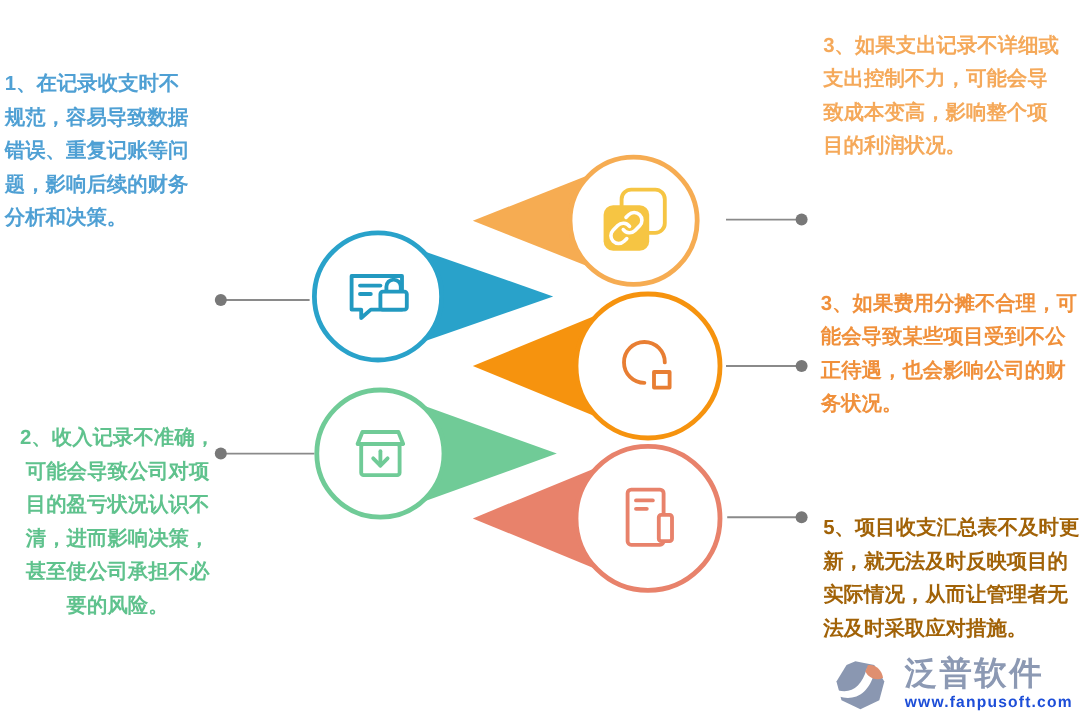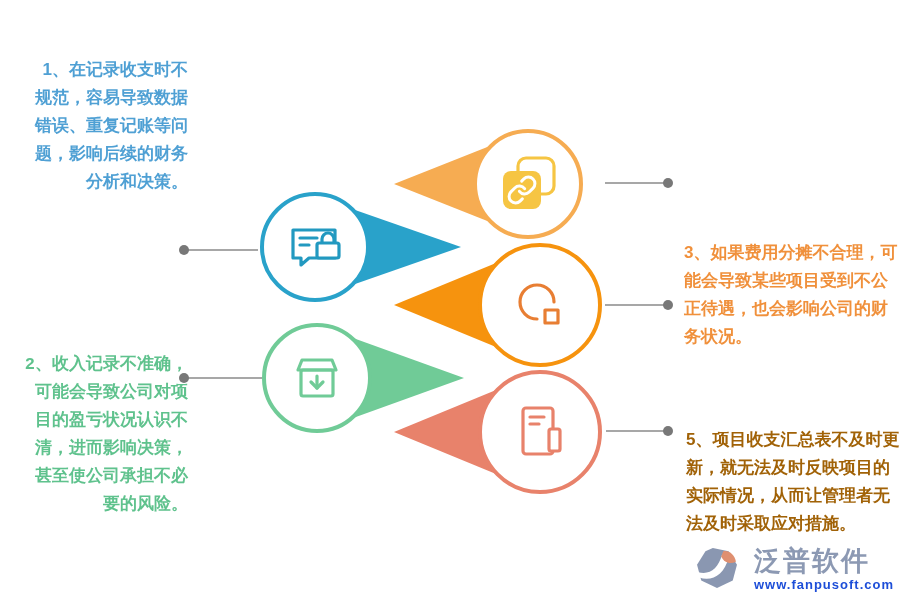--- a/index.html
+++ b/index.html
@@ -7,29 +7,29 @@
     width:900px;height:600px;position:relative;overflow:hidden;
     background:#ffffff;
     font-family:"Liberation Sans","DejaVu Sans",sans-serif;
   }
   .stage{position:absolute;inset:0;width:900px;height:600px;}
   .note{
     position:absolute;
     font-size:17px;font-weight:bold;line-height:28px;
     white-space:pre;letter-spacing:0px;
   }
-  .note-1{left:4px;top:56px;width:184px;text-align:right;}
-  .note-2{left:8px;top:351px;width:180px;text-align:right;font-family:Liberation Mono, monospace;}
+  .note-1{left:4px;top:56px;width:184px;text-align:left;}
+  .note-2{left:8px;top:351px;width:180px;text-align:center;}
   .note-3{left:686px;top:24px;width:212px;text-align:left;}
   .note-4{left:684px;top:239px;width:215px;text-align:left;}
   .note-5{left:686px;top:426px;width:213px;text-align:left;}
   svg.overlay{position:absolute;left:0;top:0;}
   .logo{
     position:absolute;right:6px;bottom:8px;
-    display:flex;align-items:flex-start;gap:16px;
+    display:flex;align-items:flex-end;gap:16px;
   }
   .logo-texts{display:flex;flex-direction:column;line-height:1.1;}
   .logo-name{font-size:27px;font-weight:bold;letter-spacing:2px;}
   .logo-url{font-size:13px;font-weight:bold;letter-spacing:1px;margin-top:1px;}
 </style>
 </head>
 <body>
 
 <div class="stage">
 
@@ -37,20 +37,24 @@
 规范，容易导致数据
 错误、重复记账等问
 题，影响后续的财务
 分析和决策。</div>
   <div class="note note-2" style="color: rgb(95, 194, 141);">2、收入记录不准确，
 可能会导致公司对项
 目的盈亏状况认识不
 清，进而影响决策，
 甚至使公司承担不必
 要的风险。</div>
+  <div class="note note-3" style="color: rgb(245, 169, 90);">3、如果支出记录不详细或
+支出控制不力，可能会导
+致成本变高，影响整个项
+目的利润状况。</div>
   <div class="note note-4" style="color: rgb(240, 144, 59);">3、如果费用分摊不合理，可
 能会导致某些项目受到不公
 正待遇，也会影响公司的财
 务状况。</div>
   <div class="note note-5" style="color: #a16207;">5、项目收支汇总表不及时更
 新，就无法及时反映项目的
 实际情况，从而让管理者无
 法及时采取应对措施。</div>
 
   <svg class="overlay" width="900" height="600" viewBox="0 0 900 600">

